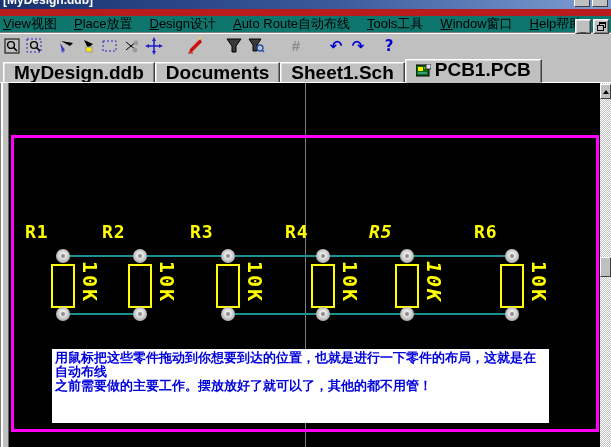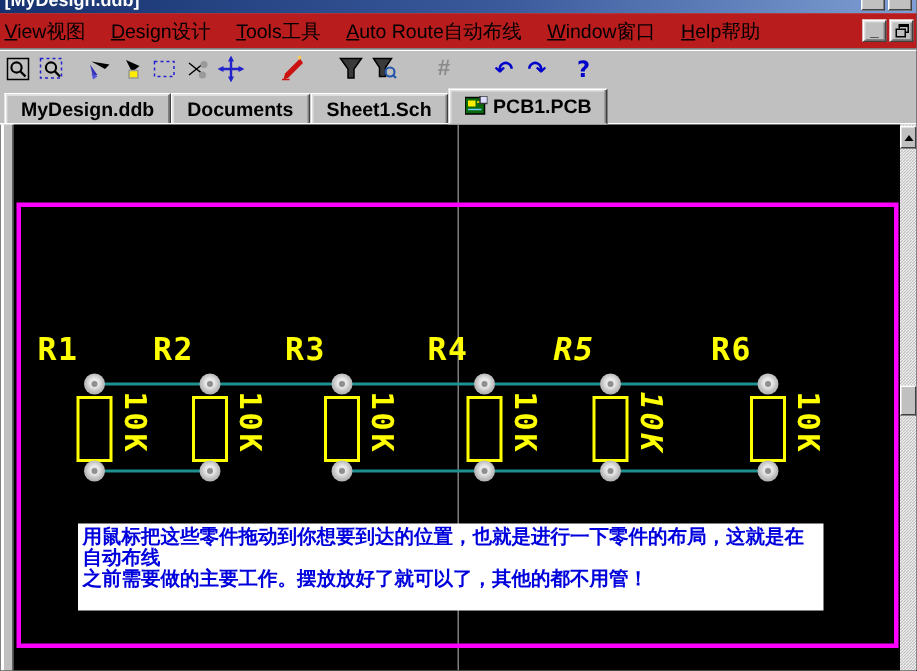--- a/index.html
+++ b/index.html
@@ -5,59 +5,59 @@
   * { margin:0; padding:0; box-sizing:border-box; }
   html,body { width:611px; height:447px; overflow:hidden; }
   body { font-family:"Liberation Sans", sans-serif; background:#c0c0c0; position:relative; }
 
   
   .titlebar { height:9px; background:linear-gradient(90deg,#16316e 0%,#3a5a9c 55%,#7f9fd4 100%); position:relative; overflow:hidden;text-decoration:underline; }
   .titlebar .tfrag { position:absolute; left:3px; top:-7px; color:#fff; font-weight:bold; font-size:12px; white-space:nowrap; }
   .cutbtn { position:absolute; top:0; width:16px; height:7px; background:#c0c0c0; border-left:1px solid #fff; border-right:1px solid #404040; border-bottom:1px solid #404040; }
 
   
-  .menubar { height:23px; background:#b91c1c; border-top:1px solid #b91c1c; display:flex; align-items:center; position:relative; font-size:13px; }
+  .menubar { height:23px; background:#0f766e; border-top:7px solid #b91c1c; display:flex; align-items:center; position:relative; font-size:13px; }
   .menu-item { padding:3px 9px; margin-left:-1px; white-space:nowrap; color:#000; }
   .menu-item:first-child { margin-left:-6px; }
   .menu-item::first-letter { text-decoration:underline; }
   .win-controls { position:absolute; right:2px; top:3px; display:flex; gap:2px; }
   .wbtn { width:16px; height:15px; background:#c0c0c0; border:1px solid; border-color:#fff #404040 #404040 #fff; box-shadow:inset 1px 1px 0 #dfdfdf, inset -1px -1px 0 #808080; display:flex; align-items:flex-end; justify-content:center; font-size:10px; font-weight:bold; line-height:11px; }
   .restore-glyph { width:9px; height:9px; position:relative; margin-bottom:2px; }
   .restore-glyph i { position:absolute; border:1px solid #000; background:#c0c0c0; display:block; }
   .restore-glyph i.b { width:7px; height:6px; left:0; bottom:0; }
   .restore-glyph i.t { width:7px; height:6px; right:0; top:0; border-top-width:2px; }
 
   
   .toolbar { height:26px; background:#c0c0c0; border-top:1px solid #808080; box-shadow:inset 0 1px 0 #fff; display:flex; align-items:center; padding-left:2px; }
   .tbtn { width:22px; height:22px; display:flex; align-items:center; justify-content:center; }
   .gap { width:9px; }
   .glyph-blue { color:#0000cc; font-weight:bold; font-size:15px; font-family:"DejaVu Sans", sans-serif; }
   .glyph-gray { color:#8a8a8a; font-weight:bold; font-size:15px; }
 
   
   .tabbar { height:25px; background:#c0c0c0; display:flex; align-items:flex-end; padding-left:3px; position:relative; }
   .tabbar::after { content:""; position:absolute; left:0; right:0; bottom:0; height:1px; background:#fff; }
-  .tab { font-weight:bold; font-size:13px; padding:3px 10px 3px 10px; border:1px solid; border-color:#fff #404040 transparent #fff; box-shadow:inset -1px 0 0 #808080, inset 1px 1px 0 #dfdfdf; background:#c0c0c0; height:21px; white-space:nowrap; display:flex; align-items:center; gap:4px; position:relative; }
+  .tab { font-weight:bold; font-size:19px; padding:3px 10px 3px 10px; border:1px solid; border-color:#fff #404040 transparent #fff; box-shadow:inset -1px 0 0 #808080, inset 1px 1px 0 #dfdfdf; background:#c0c0c0; height:21px; white-space:nowrap; display:flex; align-items:center; gap:4px; position:relative; }
   .tab.active { height:24px; z-index:2; padding-bottom:5px; }
 
   
   .workarea { height:364px; display:flex; }
   .leftstrip { width:9px; height:100%; background:linear-gradient(90deg,#808080 0 1px,#ffffff 1px 3px,#c0c0c0 3px 8px,#606060 8px 9px); }
   .canvas { position:relative; width:591px; height:100%; background:#000; overflow:hidden; }
   .gridline { position:absolute; left:296px; top:0; bottom:0; width:1px; background:#7d7d7d; }
   .board-outline { position:absolute; left:2px; top:52px; width:588px; height:297px; border:3px solid #ff00ff; }
   .rats { position:absolute; height:2px; background:#1f9090; }
   .resistor { position:absolute; width:80px; height:112px; top:138px; }
-  .ref { position:absolute; left:-26px; top:0; color:#ffff00; font-family:"DejaVu Sans Mono", monospace; font-weight:bold; font-size:21px; letter-spacing:1px; white-space:nowrap; }
+  .ref { position:absolute; left:-26px; top:0; color:#ffff00; font-family:"DejaVu Sans Mono", monospace; font-weight:bold; font-size:18px; letter-spacing:1px; white-space:nowrap; }
   .pad { position:absolute; width:14px; height:14px; border-radius:50%; background:radial-gradient(circle at 50% 45%, #e8e8e8 0 28%, #bdbdbd 58%, #9a9a9a 100%); left:5px; }
   .pad::after { content:""; position:absolute; left:5px; top:5px; width:4px; height:4px; border-radius:50%; background:#8f8f8f; }
   .pad.top { top:28px; } .pad.bot { top:86px; }
   .rbody { position:absolute; left:0; top:43px; width:24px; height:44px; border:2px solid #ffff00; background:transparent; }
   .rval { position:absolute; left:27px; top:40px; color:#ffff00; font-family:"DejaVu Sans Mono", monospace; font-weight:bold; font-size:20px; writing-mode:vertical-rl; text-orientation:sideways; letter-spacing:2px; }
-  .note { position:absolute; left:43px; top:266px; width:497px; height:58px; background:#fff; color:#0000dd; font-weight:bold; font-size:13px; line-height:14px; padding:2px 3px; z-index:3; font-family:"Liberation Sans", sans-serif; }
+  .note { position:absolute; left:43px; top:266px; width:497px; height:74px; background:#fff; color:#0000dd; font-weight:bold; font-size:13px; line-height:14px; padding:2px 3px; z-index:3; font-family:"Liberation Sans", sans-serif; }
 
   
   .vscroll { width:11px; height:100%; position:relative; background:#c0c0c0;
     background-image:linear-gradient(45deg,#fff 25%,transparent 25%,transparent 75%,#fff 75%),linear-gradient(45deg,#fff 25%,transparent 25%,transparent 75%,#fff 75%);
     background-size:2px 2px; background-position:0 0,1px 1px; }
   .sbtn-up { position:absolute; top:1px; left:0; width:11px; height:15px; background:#c0c0c0; border:1px solid; border-color:#fff #404040 #404040 #fff; display:flex; align-items:center; justify-content:center; }
   .sbtn-up b { width:0; height:0; border-left:3px solid transparent; border-right:3px solid transparent; border-bottom:4px solid #000; }
   .sthumb { position:absolute; top:174px; left:0; width:11px; height:20px; background:#c0c0c0; border:1px solid; border-color:#fff #404040 #404040 #fff; }
 
   svg { display:block; }
@@ -66,23 +66,24 @@
 <body>
 
 <div class="titlebar">
   <span class="tfrag">[MyDesign.ddb]</span>
   <span class="cutbtn" style="right:21px;"></span>
   <span class="cutbtn" style="right:3px;"></span>
 </div>
 
 <div class="menubar">
   <span class="menu-item">View视图</span>
+  <span class="menu-item">Place放置</span>
   <span class="menu-item">Design设计</span>
+  <span class="menu-item">Auto Route自动布线</span>
   <span class="menu-item">Tools工具</span>
-  <span class="menu-item">Auto Route自动布线</span>
   <span class="menu-item">Window窗口</span>
   <span class="menu-item">Help帮助</span>
   <span class="win-controls">
     <span class="wbtn">_</span>
     <span class="wbtn">
         <span class="restore-glyph">
           <i class="t"></i>
           <i class="b"></i>
         </span>
       </span>

